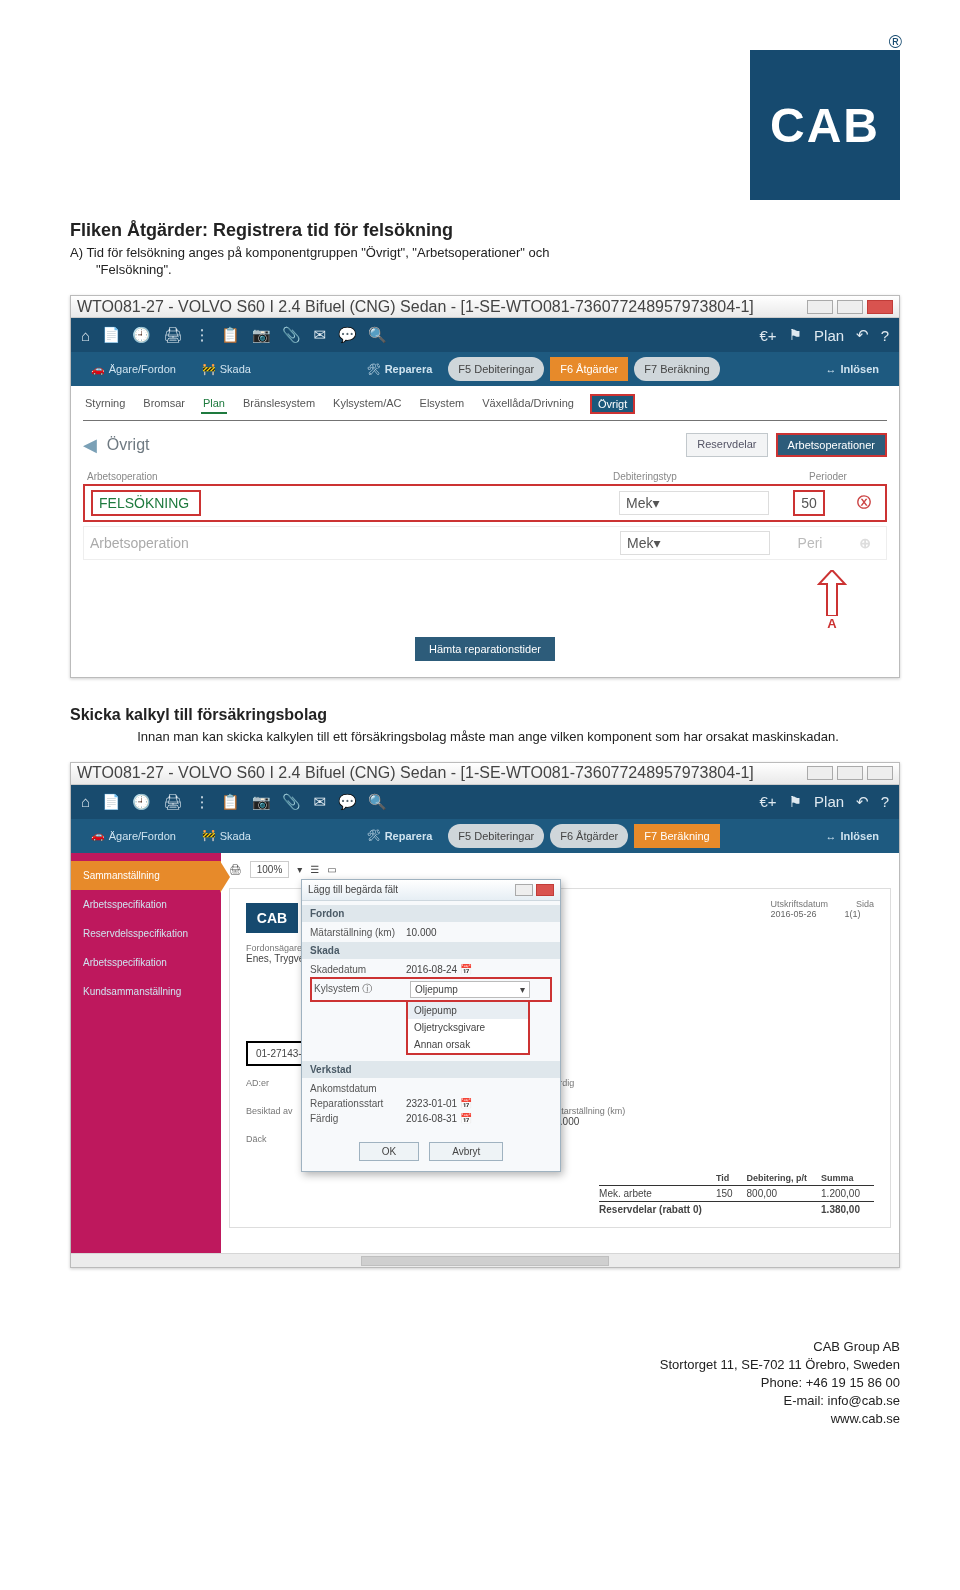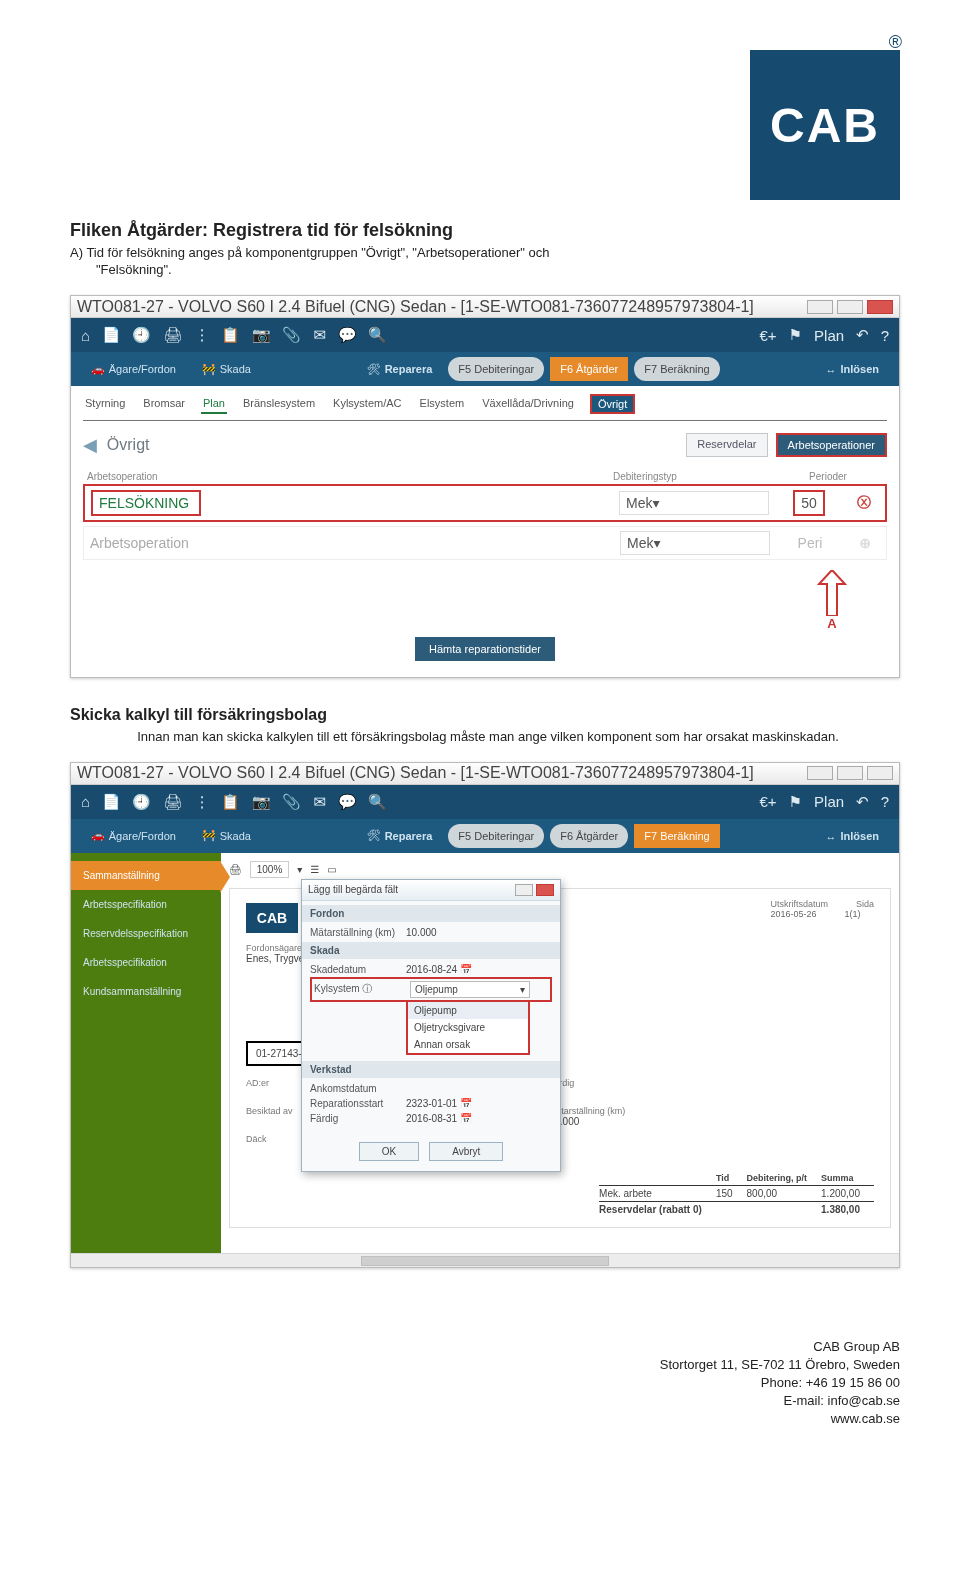--- a/index.html
+++ b/index.html
@@ -68,21 +68,21 @@
   .row.hl .c3 .fieldbox { border: 2px solid #c33; }
   .arrow-ann { margin-left: auto; width: 110px; text-align: center; padding-top: 6px; }
   .arrow-ann svg { display: block; margin: 0 auto; }
   .arrow-ann .lbl { color: #c33; font-weight: 700; font-size: 13px; }
   .shot1-body { min-height: 260px; display: flex; flex-direction: column; }
   .shot1-body .filler { flex: 1; }
   .btnbar { text-align: center; padding: 6px 0; }
   .btnbar .btn { display: inline-block; background: #2d5c7a; color: #fff; font-size: 11px; padding: 6px 14px; }
   
   .s2body { display: flex; background: #fff; }
-  .s2side { width: 150px; background: #4d7c0f; color: #cfe3ef; padding: 8px 0; font-size: 10px; }
+  .s2side { width: 150px; background: #be185d; color: #cfe3ef; padding: 8px 0; font-size: 10px; }
   .s2side .sitem { padding: 9px 12px; }
   .s2side .sitem.active { background: #e78a2a; color: #fff; position: relative; }
   .s2side .sitem.active:after {
     content: ""; position: absolute; right: -9px; top: 0; width: 0; height: 0;
     border-top: 16px solid transparent; border-bottom: 16px solid transparent; border-left: 10px solid #e78a2a;
   }
   .s2main { flex: 1; padding: 8px 8px 10px 8px; font-size: 10px; color: #444; position: relative; min-height: 400px; }
   .s2top { display: flex; align-items: center; gap: 8px; margin-bottom: 10px; }
   .s2top .zoom { border: 1px solid #ccc; padding: 2px 6px; }
   .doc { background: #fff; border: 1px solid #ddd; padding: 14px 16px; position: relative; min-height: 340px; }

